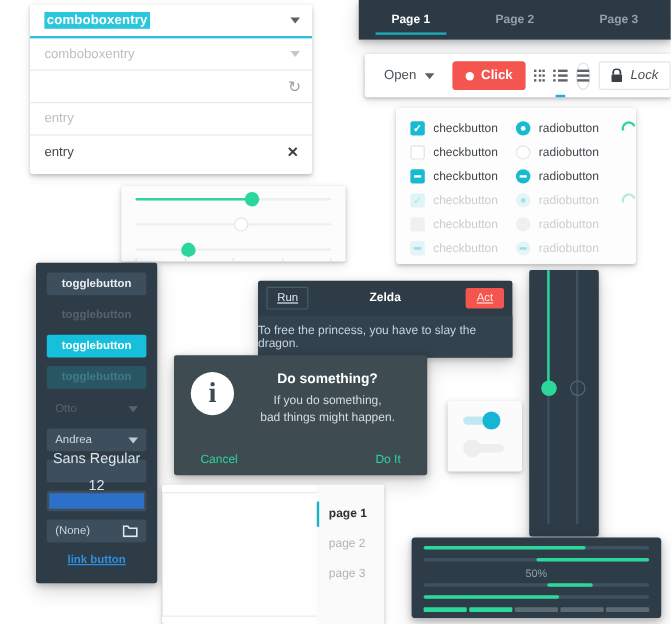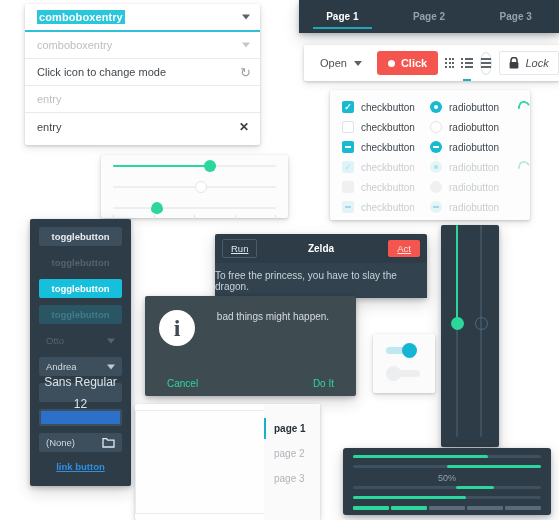--- a/index.html
+++ b/index.html
@@ -179,21 +179,20 @@
 <div class="panel shadow-sm" id="entry-card">
   <div class="entry-row row1">
     <span class="sel-text">comboboxentry</span>
     <span class="caret"></span>
   </div>
   <div class="entry-row">
     <span class="ghost">comboboxentry</span>
     <span class="caret dim"></span>
   </div>
   <div class="entry-row">
-    <span class="solid">Click icon to change mode</span>
     <span class="refresh-ico">↻</span>
   </div>
   <div class="entry-row">
     <span class="ghost">entry</span>
   </div>
   <div class="entry-row">
     <span class="solid">entry</span>
     <span class="x-ico">✕</span>
   </div>
 </div>
@@ -411,20 +410,22 @@
   </div>
   <div class="zbody">To free the princess, you have to slay the dragon.</div>
 </div>
 
 <div class="panel shadow-md" id="dialog">
   <div class="dlg-body">
     <div class="dlg-icon">
         <span>i</span>
       </div>
     <div class="dlg-txt">
+      <div class="dlg-title">Do something?</div>
+      <div class="dlg-msg">If you do something,</div>
       <div class="dlg-msg">bad things might happen.</div>
     </div>
   </div>
   <div class="dlg-actions">
     <div class="dlg-btn">Cancel</div>
     <div class="dlg-btn">Do It</div>
   </div>
 </div>
 
 <div class="panel shadow-md" id="vcol">

